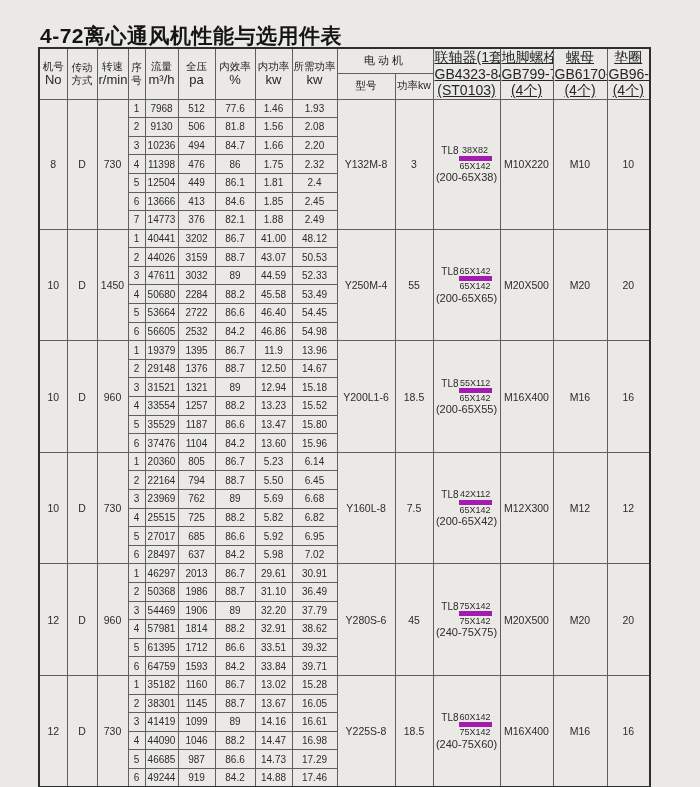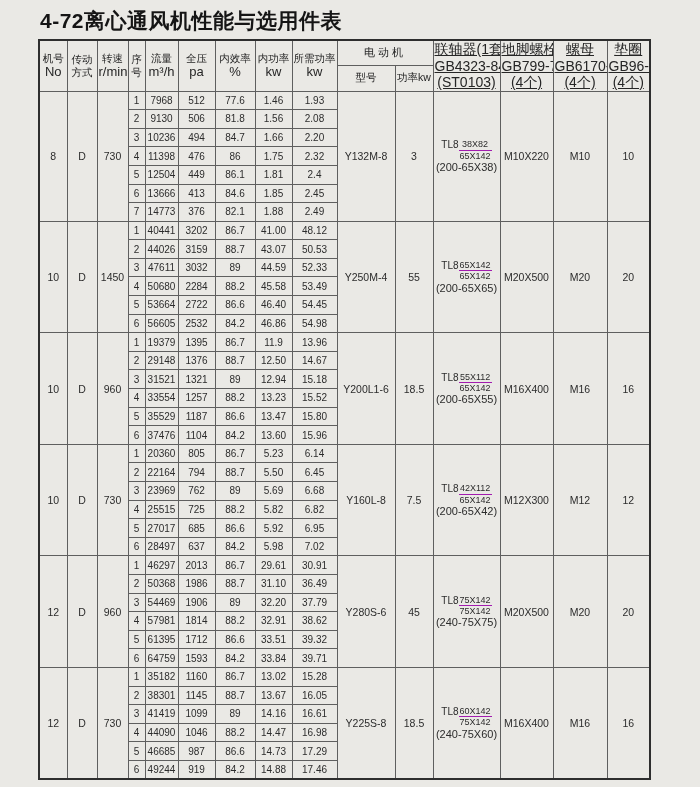--- a/index.html
+++ b/index.html
@@ -8,30 +8,30 @@
     width: 700px;
     height: 787px;
     background: #eae9e5;
     font-family: "Liberation Sans", "DejaVu Sans", sans-serif;
     color: #262626;
     overflow: hidden;
   }
   .page-title {
     position: absolute;
     left: 40px;
-    top: 7px;
+    top: 22px;
     font-size: 21px;
     font-weight: bold;
     color: #151515;
     letter-spacing: 0.5px;
   }
   table.perf {
     position: absolute;
     left: 38px;
-    top: 39px;
+    top: 47px;
     width: 613px;
     height: 737px;
     border-collapse: collapse;
     table-layout: fixed;
     border: 2px solid #2e2e2e;
   }
   table.perf th, table.perf td {
     border: 1px solid #5f5f5f;
     text-align: center;
     vertical-align: middle;
@@ -47,21 +47,21 @@
   th .h2 { display: block; font-size: 13px; line-height: 1.15; }
   th.parts .h1, th.parts .h2, th.parts .h3 { display: block; font-size: 14px; line-height: 1.18; text-decoration: underline; }
   th.motor { font-size: 11px; letter-spacing: 3px; }
   th.sub { font-size: 10.5px; }
   tbody td { font-size: 10px; color: #2c2c2c; }
   tbody td.group { font-size: 10.5px; }
   td.coup { white-space: normal; }
   .coup-line { display: inline-flex; align-items: flex-start; justify-content: center; }
   .coup-prefix { font-size: 10px; }
   .frac { display: inline-block; font-size: 9px; line-height: 1.15; vertical-align: middle; }
-  .frac .num { display: block; border-bottom: 1px solid #a21caf; padding: 0 1px; }
+  .frac .num { display: block; border-bottom: 5px solid #a21caf; padding: 0 1px; }
   .frac .den { display: block; padding: 0 1px; }
   .coup-note { display: block; font-size: 11px; line-height: 1.2; }
 </style>
 </head>
 <body>
 
 <div class="page-title">4-72离心通风机性能与选用件表</div>
 
 <table class="perf">
   <colgroup>

